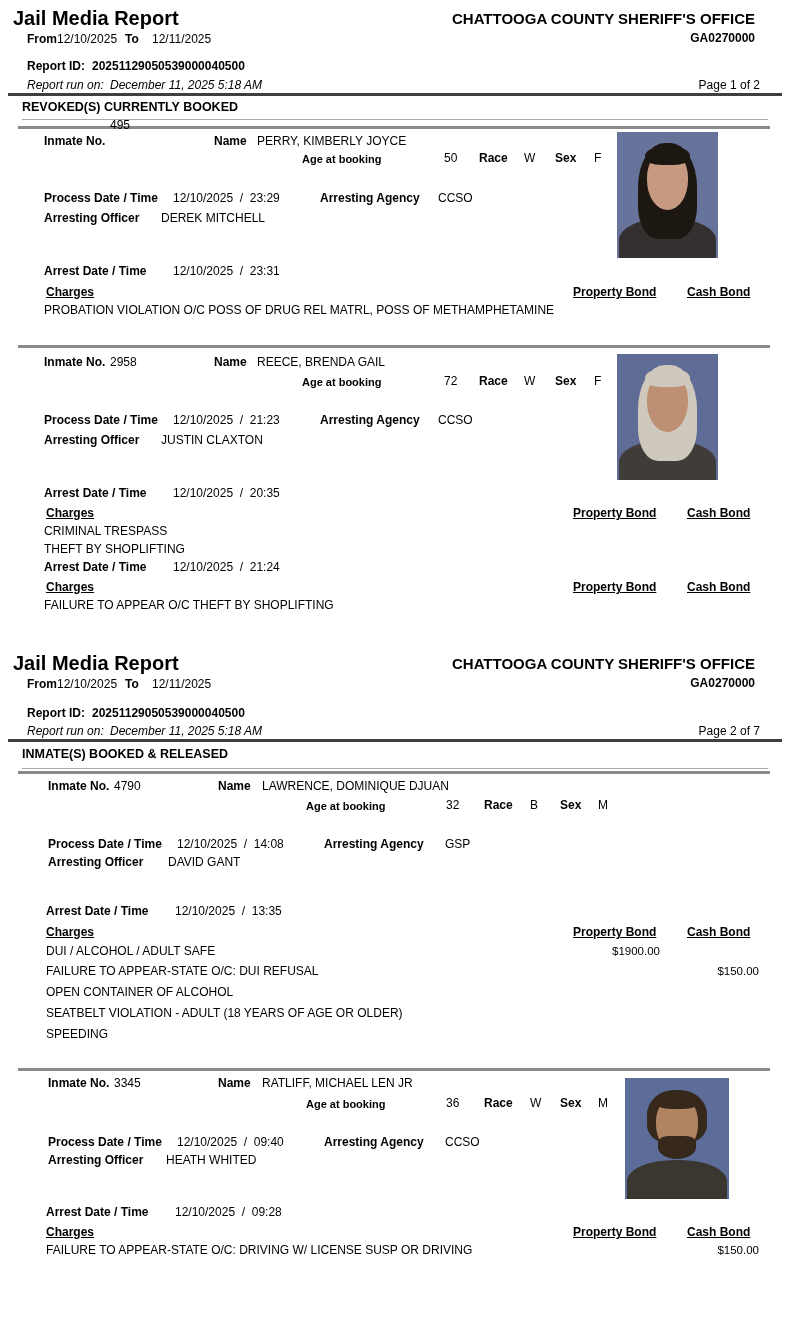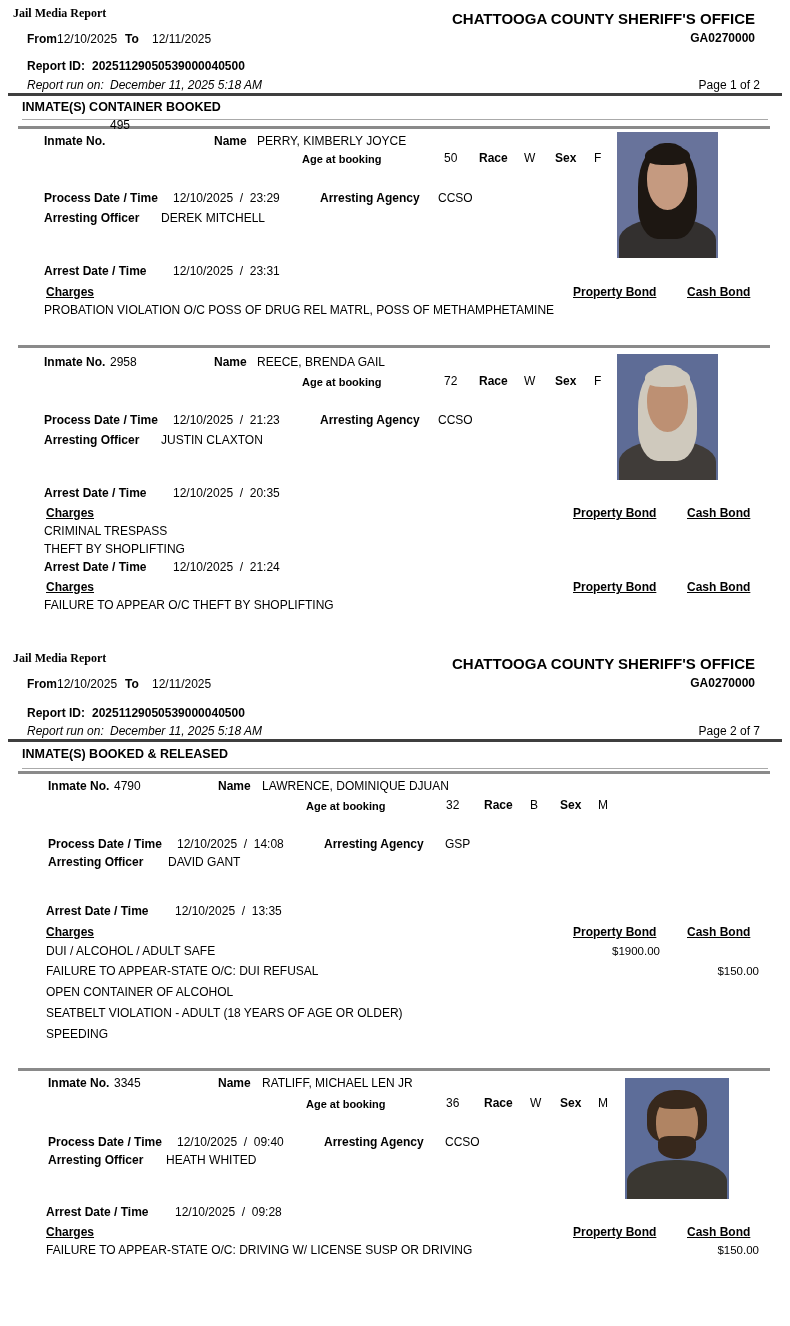--- a/index.html
+++ b/index.html
@@ -6,21 +6,21 @@
   #page{position:relative;width:790px;height:1326px;background:#ffffff;overflow:hidden;
         font-family:"Liberation Sans",sans-serif;color:#000;}
   .t{position:absolute;white-space:pre;font-size:12px;line-height:1.15;}
   .b{font-weight:bold;}
   .i{font-style:italic;}
   .u{text-decoration:underline;}
   .s11{font-size:11px;}
   .s115{font-size:12px;}
   .s125{font-size:12.5px;}
   .s15{font-size:15px;}
-  .s20{font-size:12px;font-family:Liberation Serif, serif;}
+  .s20{font-size:20px;}
   .amt{position:absolute;white-space:pre;font-size:11.5px;text-align:right;line-height:1.15;}
   .rule{position:absolute;background:#3f3f3f;}
   .rule2{position:absolute;background:#8a8a8a;}
   .thin{position:absolute;background:#aaaaaa;}
   
   .photo{position:absolute;overflow:hidden;background:var(--bg,#5d6c96);}
   .ph-shoulders{position:absolute;left:2%;bottom:-4%;width:96%;height:36%;
     background:var(--shirt,#333);border-radius:48% 48% 0 0;}
   .ph-hairback{position:absolute;left:21%;top:9%;width:58%;height:76%;
     background:var(--hair,#222);border-radius:46% 46% 34% 34%;}
@@ -44,21 +44,21 @@
   <span class="t s115" style="left:57px;top:33px">12/10/2025</span>
   <span class="t b s115" style="left:125px;top:33px">To</span>
   <span class="t s115" style="left:152px;top:33px">12/11/2025</span>
   <span class="t b s115" style="right:35px;top:32px">GA0270000</span>
   <span class="t b s115" style="left:27px;top:60px">Report ID:</span>
   <span class="t b s115" style="left:92px;top:60px">20251129050539000040500</span>
   <span class="t i s115" style="left:27px;top:79px">Report run on:</span>
   <span class="t i s115" style="left:110px;top:79px">December 11, 2025 5:18 AM</span>
   <span class="t s115" style="right:30px;top:79px">Page 1 of 2</span>
   <div class="rule" style="left:8px;top:93px;width:774px;height:3px"></div>
-  <span class="t b s125" style="left:22px;top:100px">INMATE(S) CONTAINER BOOKED</span>
+  <span class="t b s125" style="left:22px;top:100px">REVOKED(S) CURRENTLY BOOKED</span>
   <div class="thin" style="left:22px;top:119px;width:746px;height:1px"></div>
 
   <div class="rule2" style="left:18px;top:126px;width:752px;height:3px"></div>
   <span class="t b" style="left:44px;top:135px">Inmate No.</span>
   <span class="t" style="left:110px;top:119px">495</span>
   <span class="t b" style="left:214px;top:135px">Name</span>
   <span class="t" style="left:257px;top:135px">PERRY, KIMBERLY JOYCE</span>
   <span class="t b s11" style="left:302px;top:153px">Age at booking</span>
   <span class="t" style="left:444px;top:152px">50</span>
   <span class="t b" style="left:479px;top:152px">Race</span>

